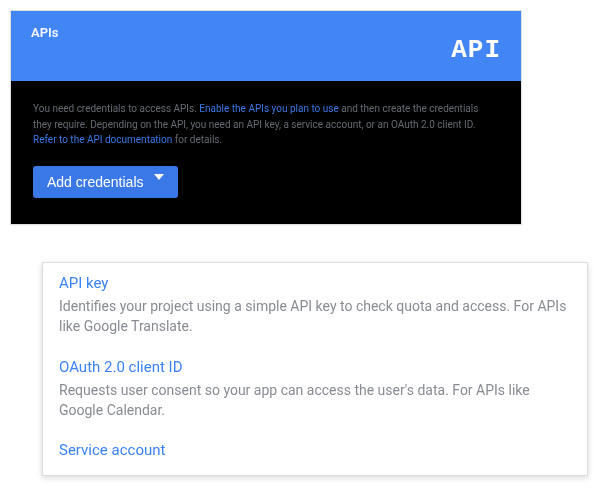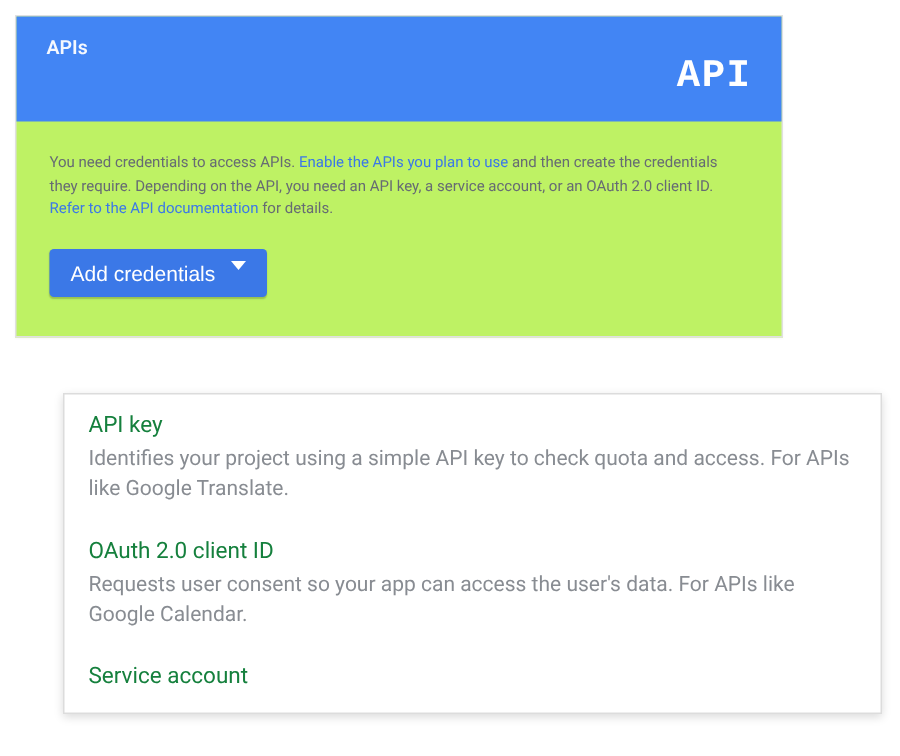--- a/index.html
+++ b/index.html
@@ -7,21 +7,21 @@
     font-family: -apple-system, BlinkMacSystemFont, "Segoe UI", Roboto, Arial, sans-serif;
     background: #ffffff;
     width: 600px;
     height: 504px;
     position: relative;
     overflow: hidden;
     padding: 10px;
   }
   .card {
     width: 512px;
-    background: #bef264;
+    background: #000000;
     border: 1px solid #e0e0e0;
     box-shadow: 0 1px 2px rgba(0,0,0,0.04);
     position: relative;
   }
   .card-header {
     background: #4285f4;
     color: #fff;
     padding: 14px 20px 18px 20px;
     display: flex;
     justify-content: space-between;
@@ -92,21 +92,21 @@
   }
   .dropdown-item {
     padding: 10px 16px 12px 16px;
     cursor: pointer;
   }
   .dropdown-item + .dropdown-item {
     padding-top: 8px;
   }
   .dd-title {
     font-size: 15px;
-    color: #15803d;
+    color: #3b82f6;
     font-weight: 400;
     margin-bottom: 2px;
     line-height: 1.4;
   }
   .dd-desc {
     font-size: 14px;
     color: #888c92;
     line-height: 1.45;
   }
 </style>

